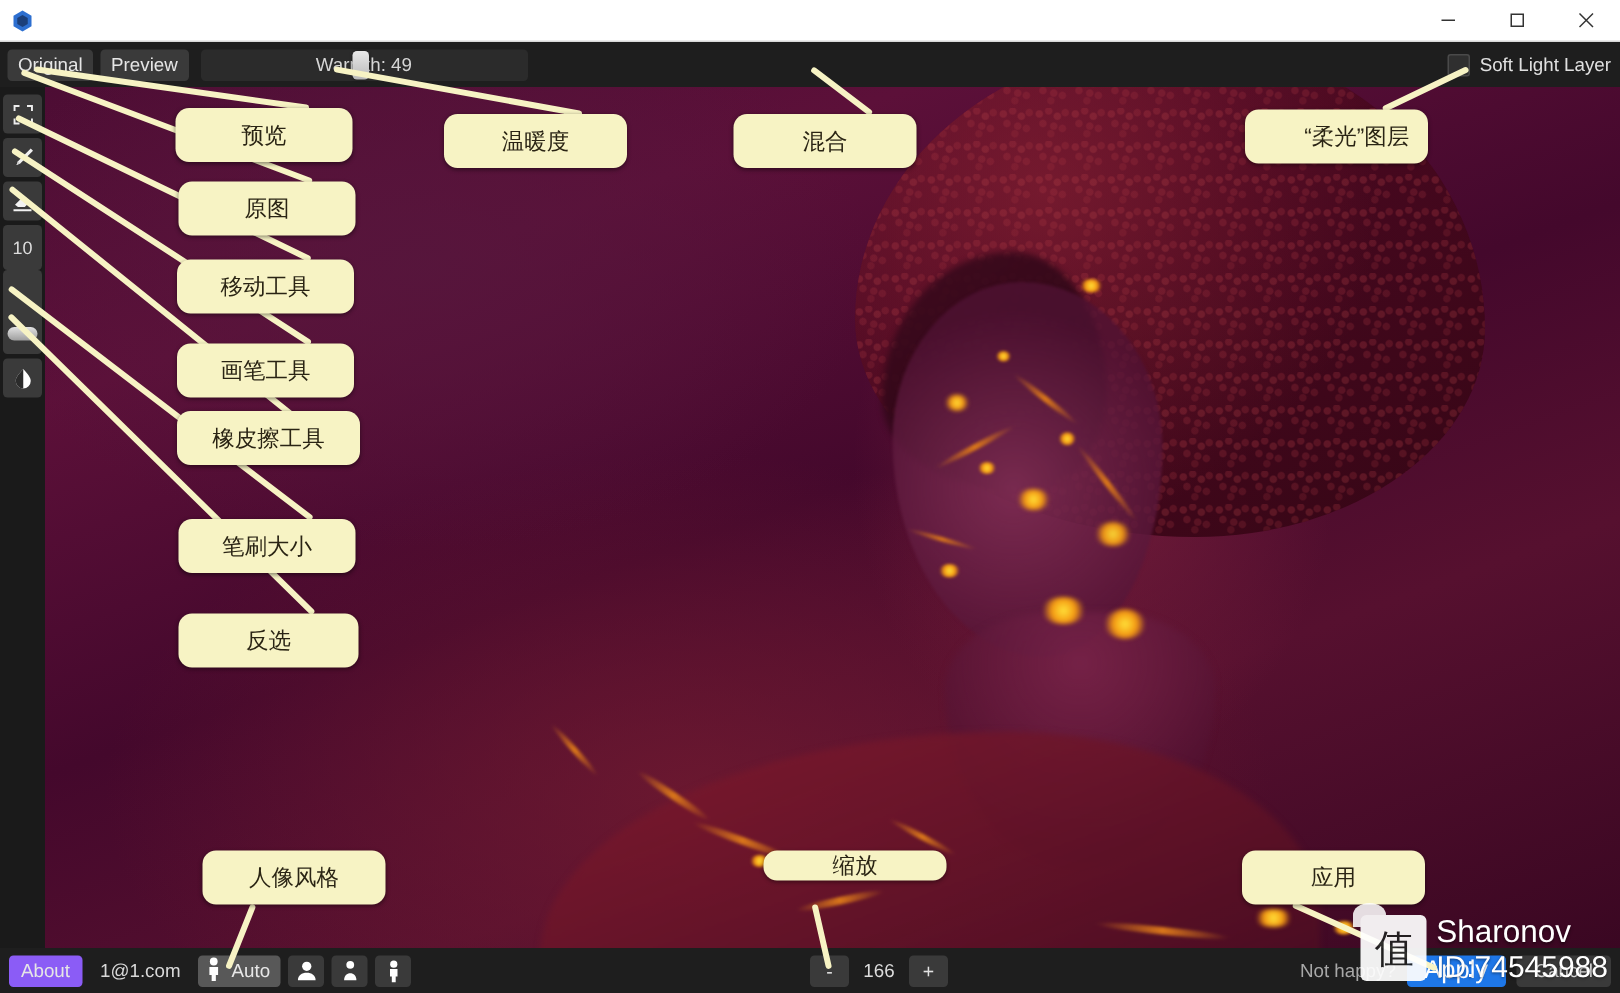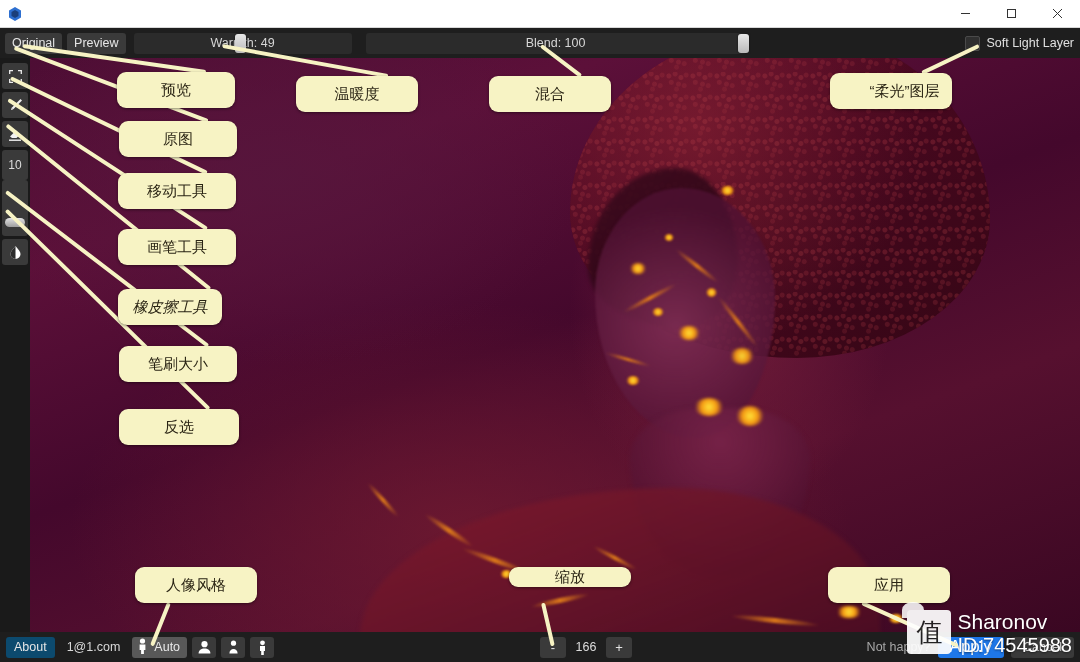--- a/index.html
+++ b/index.html
@@ -223,21 +223,21 @@
 
   
   .bottombar {
     position: absolute; left: 0; top: 632px;
     width: 1080px; height: 30px;
     background: #1e1e1e;
     display: flex; align-items: center;
   }
   .bb-btn {
     height: 21px; padding: 0 8px;
-    background: #0c4a6e; border-radius: 3px;
+    background: #8b5cf6; border-radius: 3px;
     color: #e6e6e6; font-size: 12.5px;
     display: flex; align-items: center; justify-content: center;
     margin-left: 6px; white-space: nowrap;
   }
   .bb-text { font-size: 12.5px; color: #d8d8d8; margin-left: 12px; white-space: nowrap; }
   .bb-chip {
     height: 21px; padding: 0 7px 0 4px;
     background: #585858; border-radius: 3px;
     color: #e8e8e8; font-size: 12.5px;
     display: flex; align-items: center; gap: 5px;
@@ -329,24 +329,20 @@
 
   <div class="toolbar">
     <div class="tb-btn">Original</div>
     <div class="tb-btn">Preview</div>
 
     <div class="slider-track warmth">
       <span class="slider-label">Warmth: 49</span>
       <span class="slider-knob" id="warmth-knob" style="left: 101.43px;"></span>
     </div>
 
-    <div class="slider-track blend">
-      <span class="slider-label">Blend: 100</span>
-      <span class="slider-knob" id="blend-knob" style="left: 372.035px;"></span>
-    </div>
 
     <div class="soft-light-box">
       <span class="checkbox"></span>
       <span class="soft-light-label">Soft Light Layer</span>
     </div>
   </div>
 
   <div class="leftrail">
     <div class="tool first">
       <svg width="15" height="15" viewBox="0 0 15 15" fill="none" stroke="#ededed" stroke-width="1.3">
@@ -428,21 +424,21 @@
       </div>
       <div class="leader" style="left: 206.5px; top: 171px; width: 218.26px; transform: rotate(-154.198deg);"></div>
       <div class="callout" style="left: 118px; top: 173px; width: 118px; height: 36px;">
         <span>移动工具</span>
       </div>
       <div class="leader" style="left: 206.5px; top: 227px; width: 236.735px; transform: rotate(-146.981deg);"></div>
       <div class="callout" style="left: 118px; top: 229px; width: 118px; height: 36px;">
         <span>画笔工具</span>
       </div>
       <div class="leader" style="left: 209.5px; top: 287px; width: 261.358px; transform: rotate(-141.135deg);"></div>
-      <div class="callout" style="left: 118px; top: 289px; width: 104px; height: 36px; font-style: italic;">
+      <div class="callout" style="left: 118px; top: 274px; width: 122px; height: 36px;">
         <span>橡皮擦工具</span>
       </div>
       <div class="leader" style="left: 207.5px; top: 344px; width: 253.61px; transform: rotate(-142.61deg);"></div>
       <div class="callout" style="left: 119px; top: 346px; width: 118px; height: 36px;">
         <span>笔刷大小</span>
       </div>
       <div class="leader" style="left: 209px; top: 407px; width: 284.271px; transform: rotate(-135.57deg);"></div>
       <div class="callout" style="left: 119px; top: 409px; width: 120px; height: 36px;">
         <span>反选</span>
       </div>

